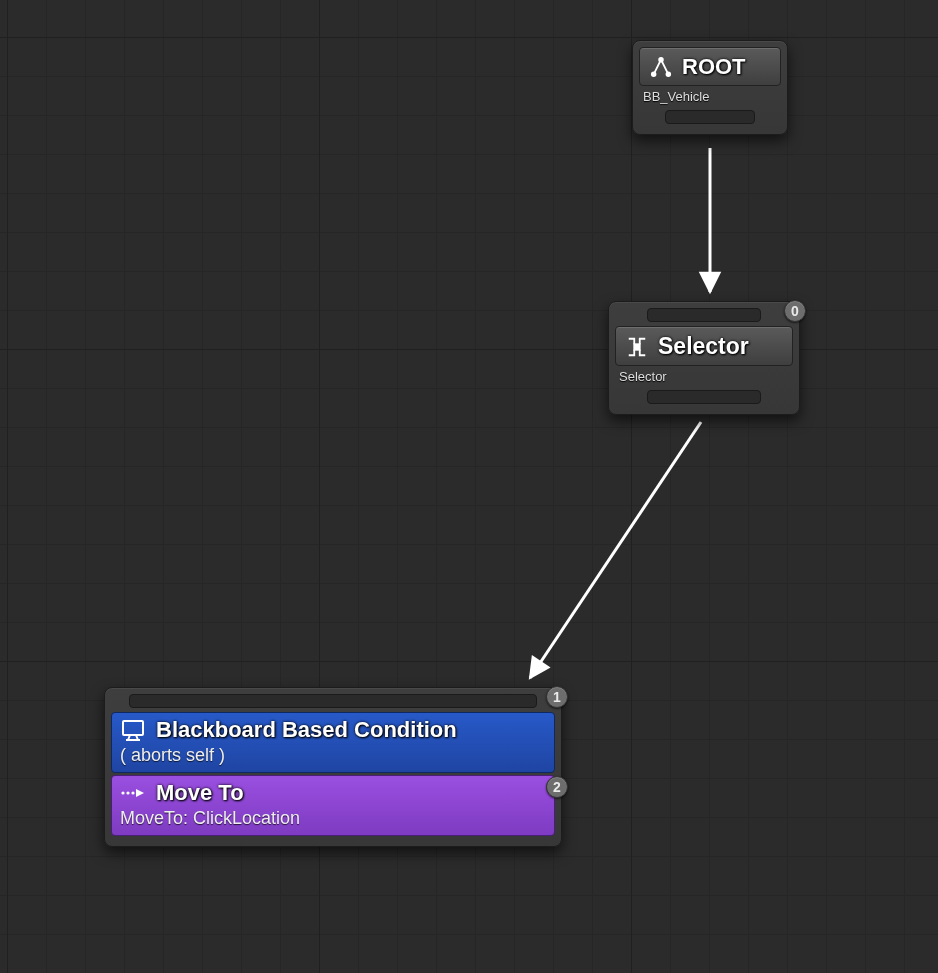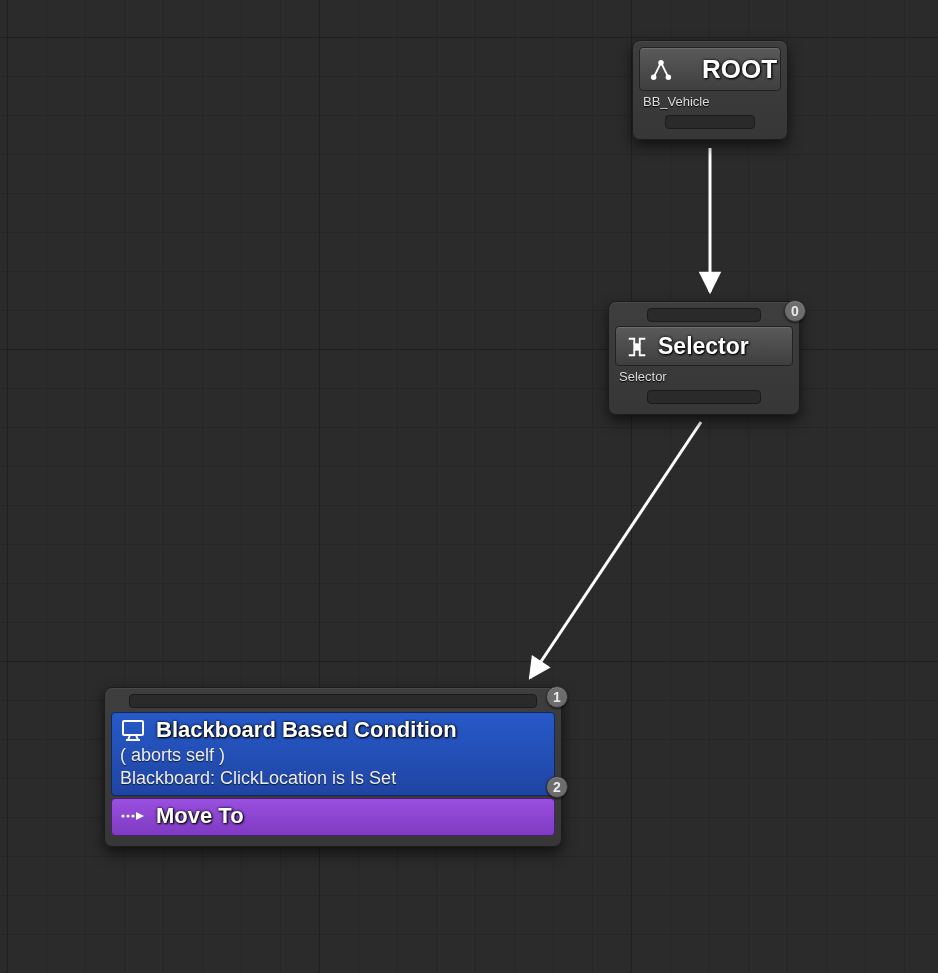--- a/index.html
+++ b/index.html
@@ -72,21 +72,21 @@
     box-shadow: inset 0 1px 0 rgba(255,255,255,0.15), 0 1px 2px rgba(0,0,0,0.6);
   }
   .section { border-radius: 4px; padding: 4px 8px 6px 8px; margin-top: 2px; }
   .section.blue { background: linear-gradient(#2759c8, #1f45a3); border: 1px solid #0e2864; }
   .section.purple { background: linear-gradient(#9a4fe0, #7e3bc1); border: 1px solid #4a1f7a; }
   .section .row { display: flex; align-items: center; gap: 10px; }
   .section .sub2 { color: #eee; font-size: 18px; padding-top: 2px; text-shadow: 0 1px 1px rgba(0,0,0,0.7); }
 
   
   #root-node { left: 632px; top: 40px; width: 156px; }
-  #root-node .title { font-size: 26px; margin-left: 20px; }
+  #root-node .title { font-size: 22px; }
   #selector-node { left: 608px; top: 301px; width: 192px; }
   #selector-node .title { font-size: 23px; }
   #task-node { left: 104px; top: 687px; width: 458px; }
   #task-node .title { font-size: 22px; }
 
   #selector-node .badge.top { right: -7px; top: -2px; }
   #task-node .badge.b1 { right: -7px; top: -2px; }
   #task-node .badge.b2 { right: -7px; top: 88px; }
   #task-node .pin { width: 92%; }
 </style>
@@ -151,31 +151,31 @@
         <svg width="26" height="24" viewBox="0 0 26 24">
             <g stroke="#fff" stroke-width="2" fill="none">
               <rect x="3" y="3" width="20" height="14" rx="1"></rect>
               <path d="M10 17 L8 22 M16 17 L18 22 M6 22 L20 22"></path>
             </g>
           </svg>
       </span>
       <span class="title">Blackboard Based Condition</span>
     </div>
     <div class="sub2">( aborts self )</div>
-    <div class="sub2">Blackboard: ClickLocation is Is Set</div>
   </div>
 
   <div class="section purple">
     <div class="row">
       <span class="icon">
         <svg width="26" height="18" viewBox="0 0 26 18">
             <g fill="#fff">
               <circle cx="3" cy="9" r="1.6"></circle>
               <circle cx="8" cy="9" r="1.6"></circle>
               <circle cx="13" cy="9" r="1.6"></circle>
               <path d="M16 5 L24 9 L16 13 Z"></path>
             </g>
           </svg>
       </span>
       <span class="title">Move To</span>
     </div>
+    <div class="sub2">MoveTo: ClickLocation</div>
   </div>
 </div>
 
 </body></html>

